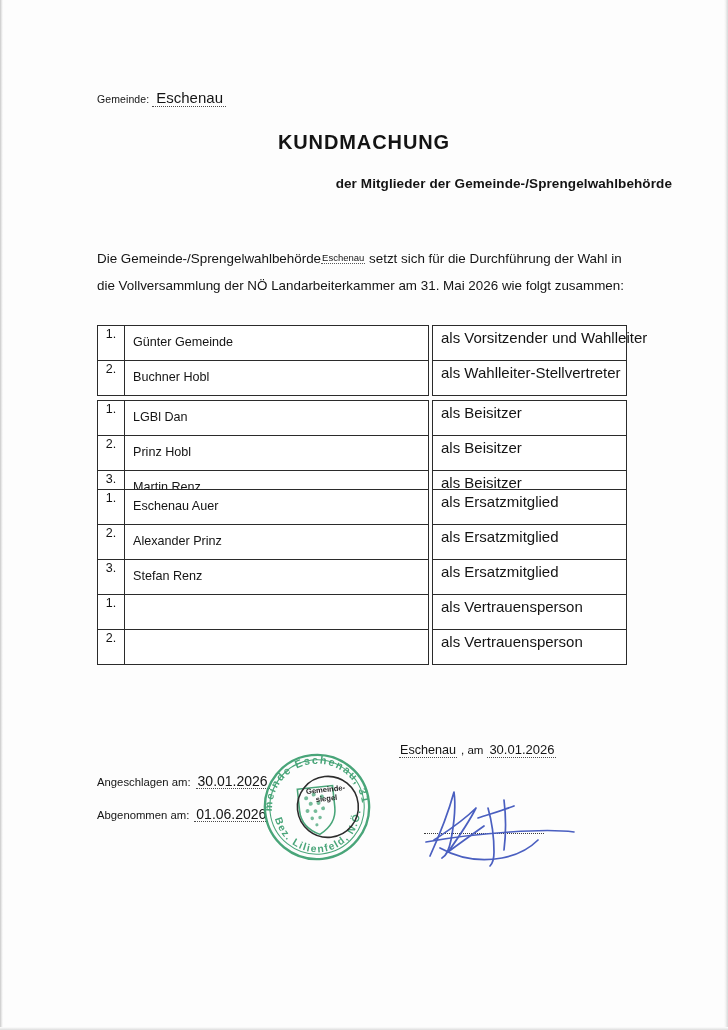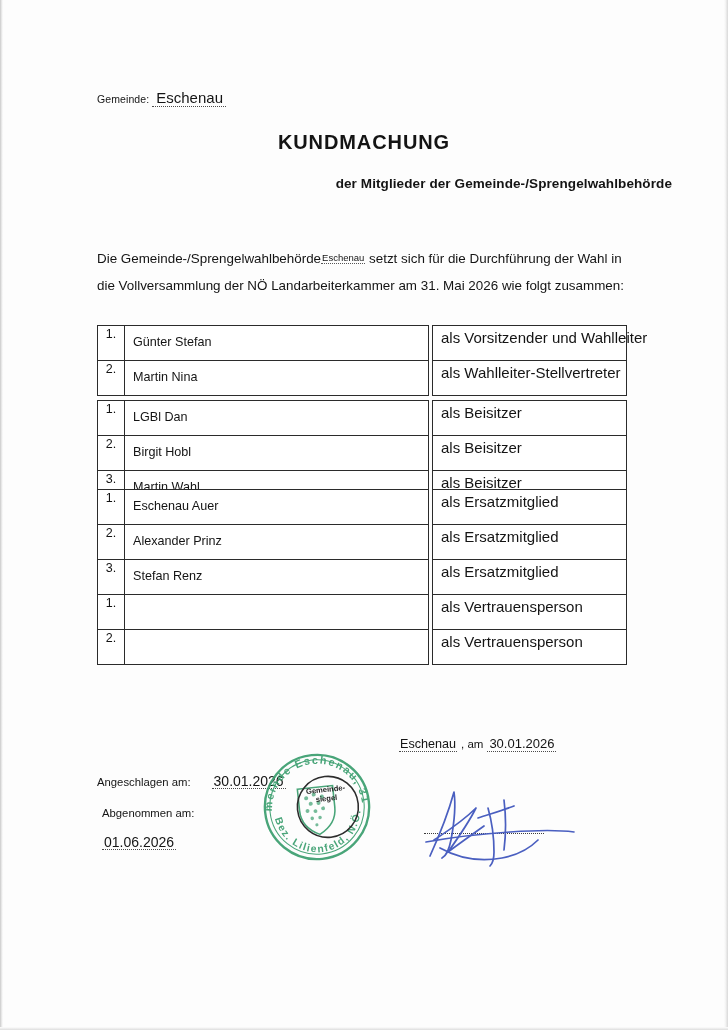--- a/index.html
+++ b/index.html
@@ -159,21 +159,21 @@
     left: 399px;
     top: 732px;
     display: flex;
     align-items: baseline;
     font-size: 12.6px;
   }
   .place-date .dotted-place {
     border-bottom: 1.3px dotted #4a4a4a;
     padding: 0 1px;
   }
-  .place-date .am { margin: 6px 4px; font-size: 11.5px; }
+  .place-date .am { margin: 12px 4px; font-size: 11.5px; }
   .place-date .date-val {
     font-size: 13px;
     border-bottom: 1.3px dotted #4a4a4a;
     padding: 0 2px;
   }
   .mayor-label {
     position: absolute;
     left: 424px;
     top: 776px;
     font-size: 11.8px;
@@ -193,24 +193,23 @@
     height: 90px;
     pointer-events: none;
   }
 
   
   .post-row {
     position: absolute;
     display: flex;
     align-items: baseline;
     font-size: 11.3px;
-    gap: 16px;
   }
   #posted-row { left: 97px; top: 774px; }
-  #removed-row { left: 97px; top: 807px; flex-direction: column; }
+  #removed-row { left: 97px; top: 807px; }
   .post-date {
     font-size: 14px;
     border-bottom: 1.4px dotted #4a4a4a;
     padding: 0 2px;
     margin-left: 5px;
     line-height: 1;
   }
 
   
   .stamp {
@@ -253,50 +252,50 @@
   <div class="doc-subtitle">der Mitglieder der Gemeinde-/Sprengelwahlbehörde</div>
 
   <div class="intro">
     <span>Die Gemeinde-/Sprengelwahlbehörde</span><span class="inline-filled">Eschenau</span><span> setzt sich für die Durchführung der Wahl in die Vollversammlung der NÖ Landarbeiterkammer am 31. Mai 2026 wie folgt zusammen:</span>
   </div>
 
   <table class="tbl" id="table-vorsitz">
     <tbody>
       <tr>
         <td class="c-num">1.</td>
-        <td class="c-name">Günter Stefan</td>
+        <td class="c-name">Günter Gemeinde</td>
         <td class="c-gap"></td>
         <td class="c-role">als Vorsitzender und Wahlleiter</td>
       </tr>
       <tr>
         <td class="c-num">2.</td>
-        <td class="c-name">Martin Nina</td>
+        <td class="c-name">Buchner Hobl</td>
         <td class="c-gap"></td>
         <td class="c-role">als Wahlleiter-Stellvertreter</td>
       </tr>
     </tbody>
   </table>
 
   <table class="tbl" id="table-beisitzer">
     <tbody>
       <tr>
         <td class="c-num">1.</td>
         <td class="c-name">LGBl Dan</td>
         <td class="c-gap"></td>
         <td class="c-role">als Beisitzer</td>
       </tr>
       <tr>
         <td class="c-num">2.</td>
-        <td class="c-name">Birgit Hobl</td>
+        <td class="c-name">Prinz Hobl</td>
         <td class="c-gap"></td>
         <td class="c-role">als Beisitzer</td>
       </tr>
       <tr>
         <td class="c-num">3.</td>
-        <td class="c-name">Martin Wahl</td>
+        <td class="c-name">Martin Renz</td>
         <td class="c-gap"></td>
         <td class="c-role">als Beisitzer</td>
       </tr>
     </tbody>
   </table>
 
   <table class="tbl" id="table-ersatz">
     <tbody>
       <tr>
         <td class="c-num">1.</td>

